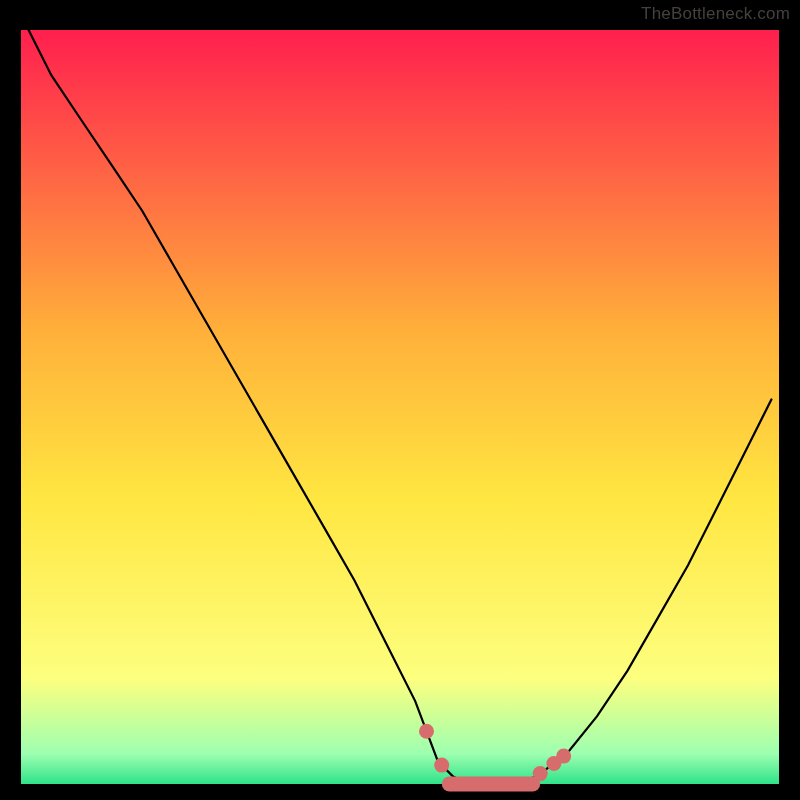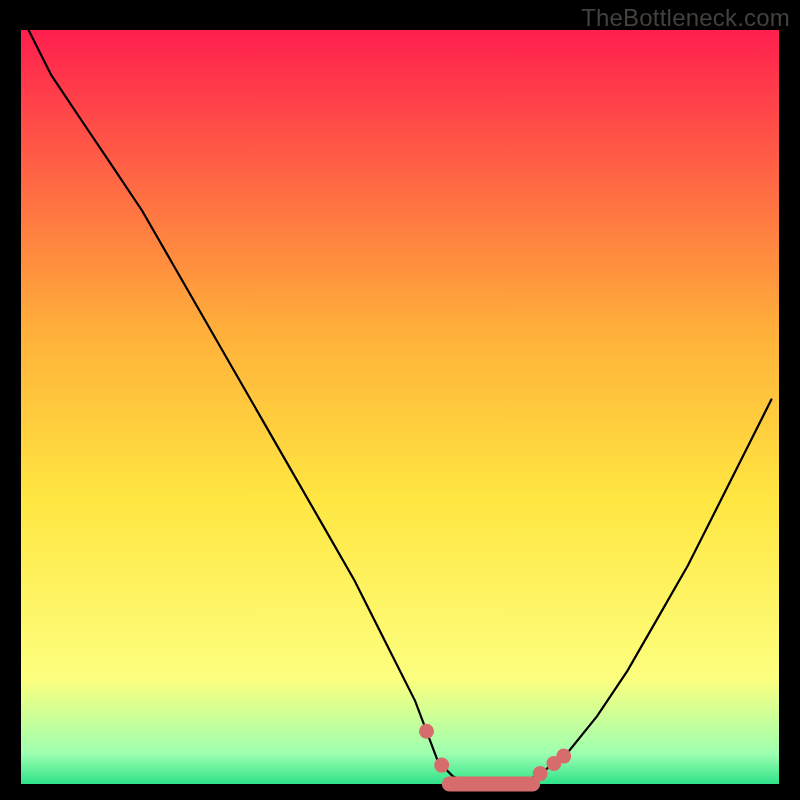--- a/index.html
+++ b/index.html
@@ -14,21 +14,21 @@
     position: relative;
     width: 800px;
     height: 800px;
     background: #000;
   }
   .watermark {
     position: absolute;
     top: 4px;
     right: 10px;
     font-family: Arial, Helvetica, sans-serif;
-    font-size: 24px;
+    font-size: 17px;
     font-weight: 500;
     color: #44413e;
     letter-spacing: 0.2px;
   }
   svg {
     position: absolute;
     left: 0;
     top: 0;
   }
 </style>

